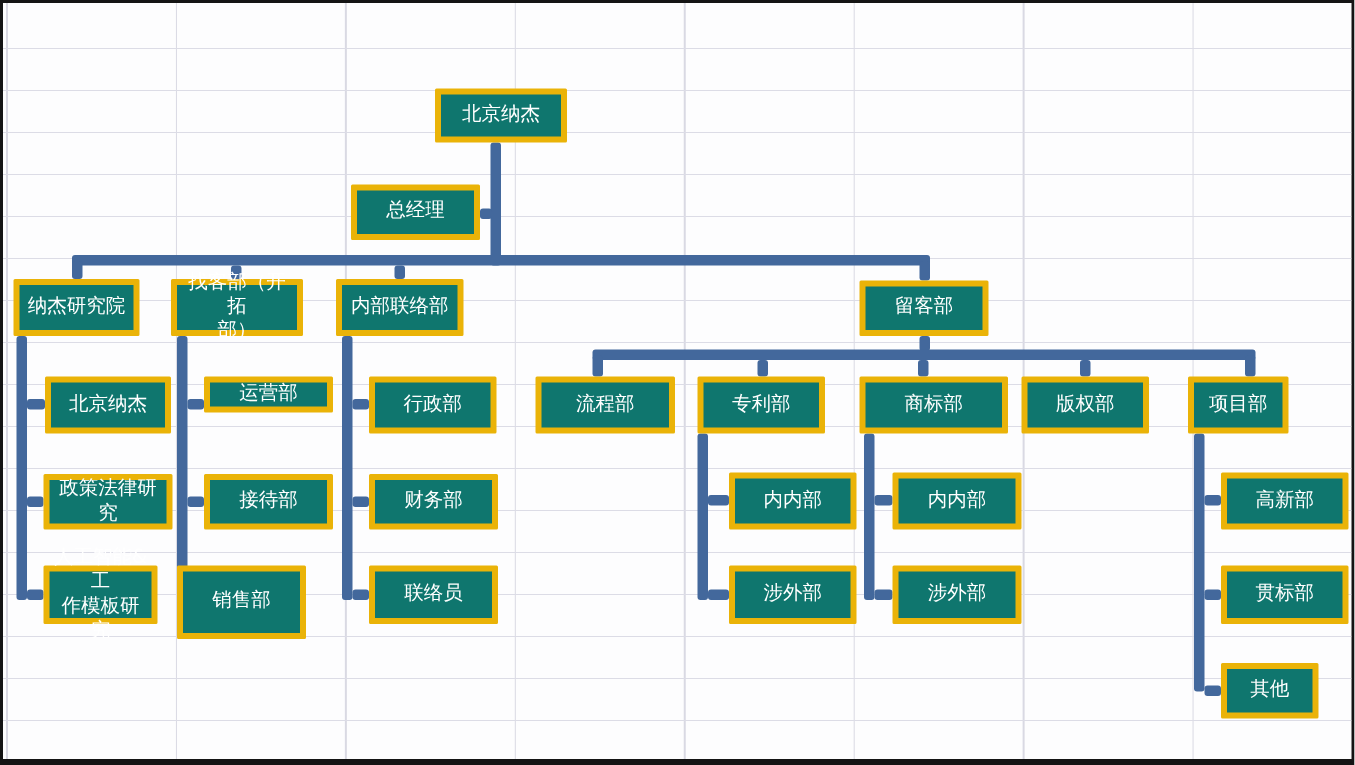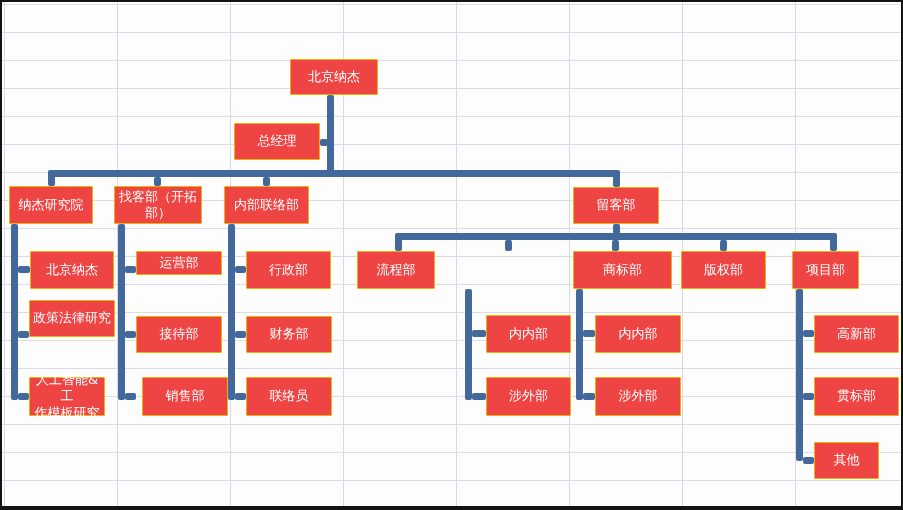--- a/index.html
+++ b/index.html
@@ -18,22 +18,22 @@
       repeating-linear-gradient(to right, #d9d9e3 0 1px, transparent 1px 113px);
     background-position:0 2px, 2px 0;
   }
   .seg{
     position:absolute;
     background:#43689c;
     border-radius:2px;
   }
   .node{
     position:absolute;
-    background:#ef4444;
-    border:1px solid #eab308;
+    background:#0f766e;
+    border:4px solid #eab308;
     box-sizing:border-box;
     color:#fff;
     display:flex;align-items:center;justify-content:center;
     text-align:center;
     font-size:13px;
     line-height:1.25;
     border-radius:1px;
     cursor:default;
   }
   .node .node-label{
@@ -114,34 +114,37 @@
 
   <div class="node" style="left:28px;top:249px;width:84px;height:38px">
       <span class="node-label">北京纳杰</span>
     </div>
   <div class="node" style="left:134px;top:249px;width:86px;height:24px">
       <span class="node-label">运营部</span>
     </div>
   <div class="node" style="left:244px;top:249px;width:85px;height:38px">
       <span class="node-label">行政部</span>
     </div>
-  <div class="node" style="left:355px;top:249px;width:78px;height:38px">
+  <div class="node" style="left:355px;top:249px;width:93px;height:38px">
       <span class="node-label">流程部</span>
+    </div>
+  <div class="node" style="left:463px;top:249px;width:85px;height:38px">
+      <span class="node-label">专利部</span>
     </div>
   <div class="node" style="left:571px;top:249px;width:99px;height:38px">
       <span class="node-label">商标部</span>
     </div>
   <div class="node" style="left:679px;top:249px;width:85px;height:38px">
       <span class="node-label">版权部</span>
     </div>
   <div class="node" style="left:790px;top:249px;width:67px;height:38px">
       <span class="node-label">项目部</span>
     </div>
 
-  <div class="node" style="left:27px;top:298px;width:86px;height:37px">
+  <div class="node" style="left:27px;top:314px;width:86px;height:37px">
       <span class="node-label">政策法律研究</span>
     </div>
   <div class="node" style="left:134px;top:314px;width:86px;height:37px">
       <span class="node-label">接待部</span>
     </div>
   <div class="node" style="left:244px;top:314px;width:86px;height:37px">
       <span class="node-label">财务部</span>
     </div>
   <div class="node" style="left:484px;top:313px;width:85px;height:38px">
       <span class="node-label">内内部</span>
@@ -150,21 +153,21 @@
       <span class="node-label">内内部</span>
     </div>
   <div class="node" style="left:812px;top:313px;width:85px;height:38px">
       <span class="node-label">高新部</span>
     </div>
 
   <div class="node" style="left:27px;top:375px;width:76px;height:39px">
       <span class="node-label">人工智能&amp;工
 作模板研究</span>
     </div>
-  <div class="node" style="left:140px;top:375px;width:86px;height:39px">
+  <div class="node" style="left:116px;top:375px;width:86px;height:49px">
       <span class="node-label">销售部</span>
     </div>
   <div class="node" style="left:244px;top:375px;width:86px;height:39px">
       <span class="node-label">联络员</span>
     </div>
   <div class="node" style="left:484px;top:375px;width:85px;height:39px">
       <span class="node-label">涉外部</span>
     </div>
   <div class="node" style="left:593px;top:375px;width:86px;height:39px">
       <span class="node-label">涉外部</span>

